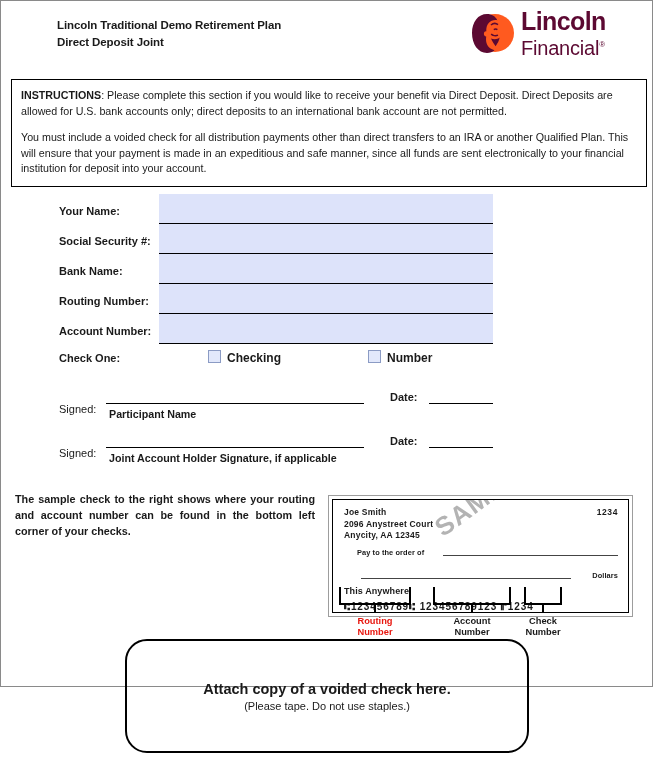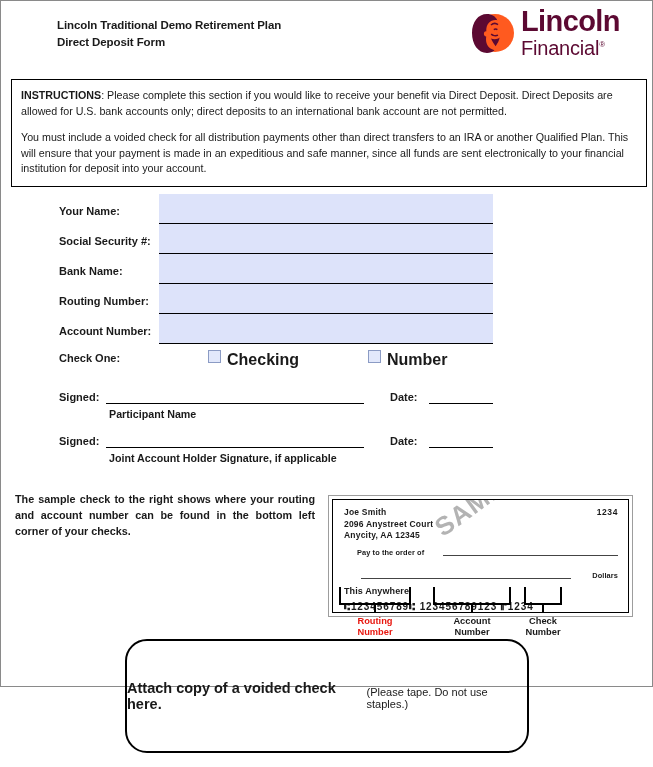--- a/index.html
+++ b/index.html
@@ -22,21 +22,21 @@
   
   .header { position:absolute; left:0; top:0; width:653px; height:70px; }
   .title-block {
     position:absolute; left:56px; top:16px;
     font-size:11.5px; font-weight:bold; line-height:17px;
     letter-spacing:-0.1px;
   }
   .logo { position:absolute; left:468px; top:8px; width:160px; height:50px; }
   .logo-mark { position:absolute; left:0; top:2px; width:47px; height:45px; }
   .logo-text { position:absolute; left:52px; top:0px; }
-  .logo-l1 { font-size:29px; font-weight:bold; color:#5c0932; line-height:25px; letter-spacing:-0.6px; }
+  .logo-l1 { font-size:25px; font-weight:bold; color:#5c0932; line-height:25px; letter-spacing:-0.6px; }
   .logo-l2 { font-size:20px; color:#5c0932; line-height:22px; letter-spacing:-0.2px; }
   .logo-l2 sup { font-size:8px; vertical-align:super; }
 
   
   .instructions {
     position:absolute; left:10px; top:78px; width:636px;
     border:1px solid #000;
     padding:8px 9px 9px 9px;
     font-size:10.7px; line-height:15.5px;
   }
@@ -57,29 +57,29 @@
     background:#dde3fa;
     border-bottom:1.6px solid #000;
   }
 
   
   .checkone { position:absolute; left:0; top:345px; width:653px; height:26px; }
   .checkone-label { position:absolute; left:58px; top:6px; font-size:11px; font-weight:bold; }
   .cb { position:absolute; top:4px; width:13px; height:13px; background:#e2e8fb; border:1px solid #8b9bc4; }
   .cb-checking { left:207px; }
   .cb-savings { left:367px; }
-  .cb-text { position:absolute; top:5px; font-size:16px; font-weight:bold; }
+  .cb-text { position:absolute; top:5px; font-size:12px; font-weight:bold; }
   .cb-text-checking { left:226px; }
   .cb-text-savings { left:386px; }
 
   
   .sig-block { position:absolute; left:0; width:653px; }
   .sig1 { top:390px; }
   .sig2 { top:434px; }
-  .sig-label { position:absolute; left:58px; top:0; font-size:11px; font-weight:bold; }
+  .sig-label { position:absolute; left:58px; top:12px; font-size:11px; font-weight:normal; }
   .sig-line { position:absolute; left:105px; top:12px; width:258px; border-bottom:1.3px solid #000; height:1px; }
   .sig-sub { position:absolute; left:108px; top:17px; font-size:10.7px; font-weight:bold; }
   .date-label { position:absolute; left:389px; top:0; font-size:11px; font-weight:bold; }
   .date-line { position:absolute; left:428px; top:12px; width:64px; border-bottom:1.3px solid #000; height:1px; }
 
   
   .sample-text {
     position:absolute; left:14px; top:490px; width:300px;
     font-size:10.8px; line-height:16px; font-weight:bold; text-align:justify;
   }
@@ -109,36 +109,36 @@
   .brackets { position:absolute; left:327px; top:586px; width:305px; height:52px; }
   .brk { position:absolute; top:0; height:18px; border:2px solid #000; border-top:none; }
   .brk-stem { position:absolute; top:18px; width:2px; height:8px; background:#000; }
   .brk-label { position:absolute; top:29px; font-size:9.3px; font-weight:bold; line-height:11px; text-align:center; }
   .brk-label.red { color:#e8170f; }
 
   
   .attach {
     position:absolute; left:124px; top:638px; width:404px; height:114px;
     border:2px solid #000; border-radius:22px;
-    display:flex; flex-direction:row;
+    display:flex; flex-direction:column;
     align-items:center; justify-content:center;
   }
   .attach-main { font-size:14.5px; font-weight:bold; }
   .attach-main .dot { font-weight:bold; }
   .attach-sub { font-size:11px; margin-top:3px; }
 </style>
 </head>
 <body>
 
 <div class="page">
 
   <div class="header">
     <div class="title-block">
       <div>Lincoln Traditional Demo Retirement Plan</div>
-      <div>Direct Deposit Form</div>
+      <div>Direct Deposit Joint</div>
     </div>
 
     <div class="logo">
       <div class="logo-mark">
         <svg width="47" height="45" viewBox="0 0 47 45" xmlns="http://www.w3.org/2000/svg">
           <circle cx="26" cy="22" r="19" fill="#ff5a1f"></circle>
           <path d="M18 3 C9 3 3 11 3 22 C3 33 9 42 18 42 C21 42 23.5 41 25.5 39.3
                    C22 38.2 19.6 36.5 18.3 34 C17 31.5 16.8 28.6 17.2 25.6
                    C15.6 25.1 14.7 23.9 14.9 22.4 C15.1 21 16.1 20.2 17.3 20.4
                    C17.1 17.4 17.8 14.3 19.7 12.1 C21.7 9.7 24.9 8.6 28.3 9.2

